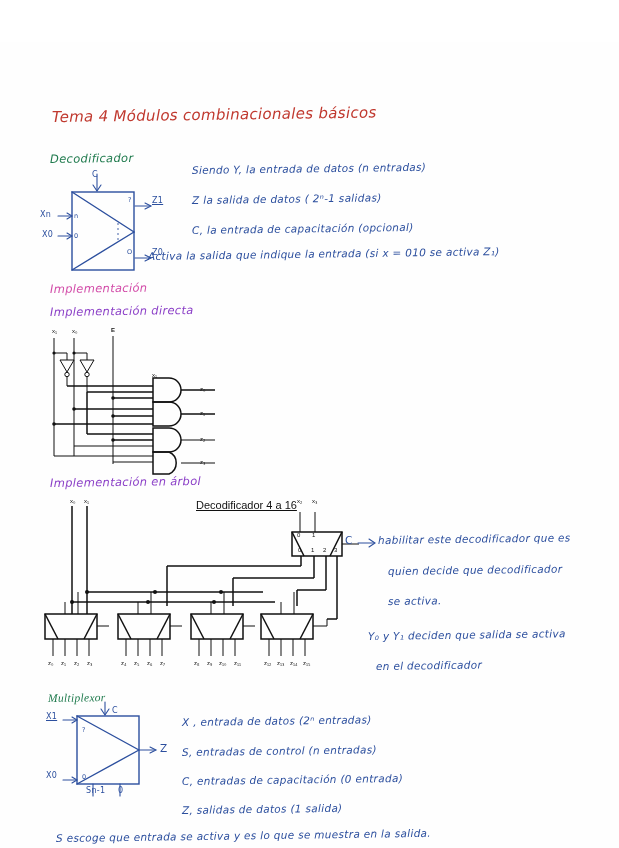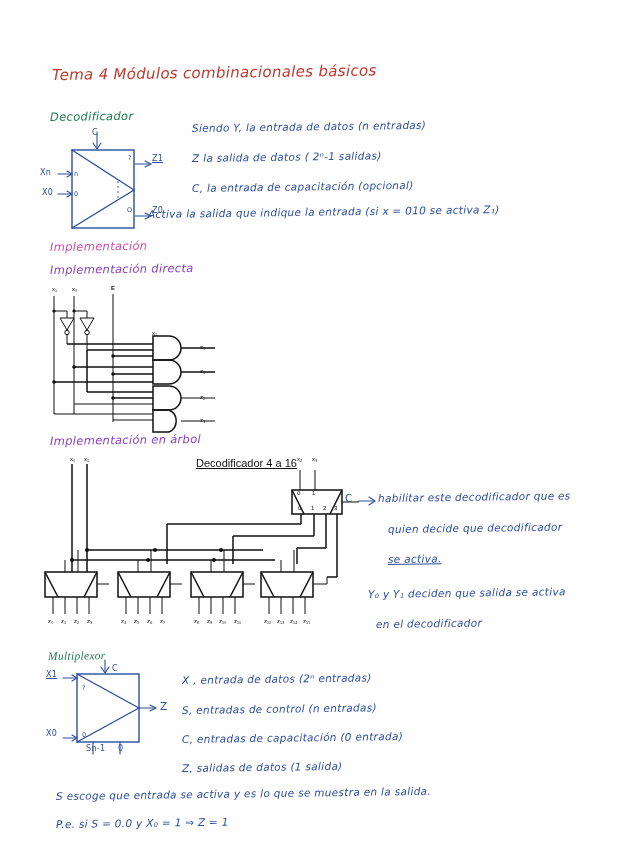--- a/index.html
+++ b/index.html
@@ -8,20 +8,21 @@
   }
   body {
     width: 619px; height: 848px;
     position: relative;
     font-family: "DejaVu Sans", sans-serif;
     overflow: hidden;
   }
   .page {
     position: absolute; inset: 0;
     background: #fefefe;
+    margin-top: 42px;
   }
   .hw {
     position: absolute;
     font-family: "DejaVu Sans", sans-serif;
     white-space: nowrap;
     letter-spacing: 0.3px;
   }
   .ink-red    { color: #c0392f; }
   .ink-green  { color: #1f7a4d; }
   .ink-blue   { color: #2c4f9e; }
@@ -293,21 +294,21 @@
     <div class="pr pr-lbl" style="left:303px; top:618px;">z₁₅</div>
   </div>
 
   <svg width="30" height="14" style="left:352px; top:494px;">
     <line x1="6" y1="7" x2="22" y2="7" class="stroke-blue-thin"></line>
     <path d="M17,3 L23,7 L17,11" class="stroke-blue-thin"></path>
   </svg>
   <div class="hw ink-blue sz-body" style="left:345px; top:492px;">C</div>
   <div class="hw ink-blue sz-body slant" style="left:378px; top:492px;">habilitar este decodificador  que es</div>
   <div class="hw ink-blue sz-body slant" style="left:388px; top:523px;">quien  decide  que  decodificador</div>
-  <div class="hw ink-blue sz-body slant" style="left:388px; top:553px;text-decoration:underline;">se activa.</div>
+  <div class="hw ink-blue sz-body slant" style="left:388px; top:553px;">se activa.</div>
 
   <div class="hw ink-blue sz-body slant" style="left:368px; top:588px;">Y₀ y Y₁  deciden  que salida  se activa</div>
   <div class="hw ink-blue sz-body slant" style="left:376px; top:618px;">en el  decodificador</div>
 
   <div class="hw ink-green sz-head slant" style="left:48px; top:650px;font-family:Liberation Serif, serif;">Multiplexor</div>
 
   <svg width="130" height="100" style="left:55px; top:662px;">
     <rect x="22" y="12" width="62" height="68" class="stroke-blue"></rect>
     <line x1="22" y1="12" x2="84" y2="46" class="stroke-blue"></line>
     <line x1="22" y1="80" x2="84" y2="46" class="stroke-blue"></line>

